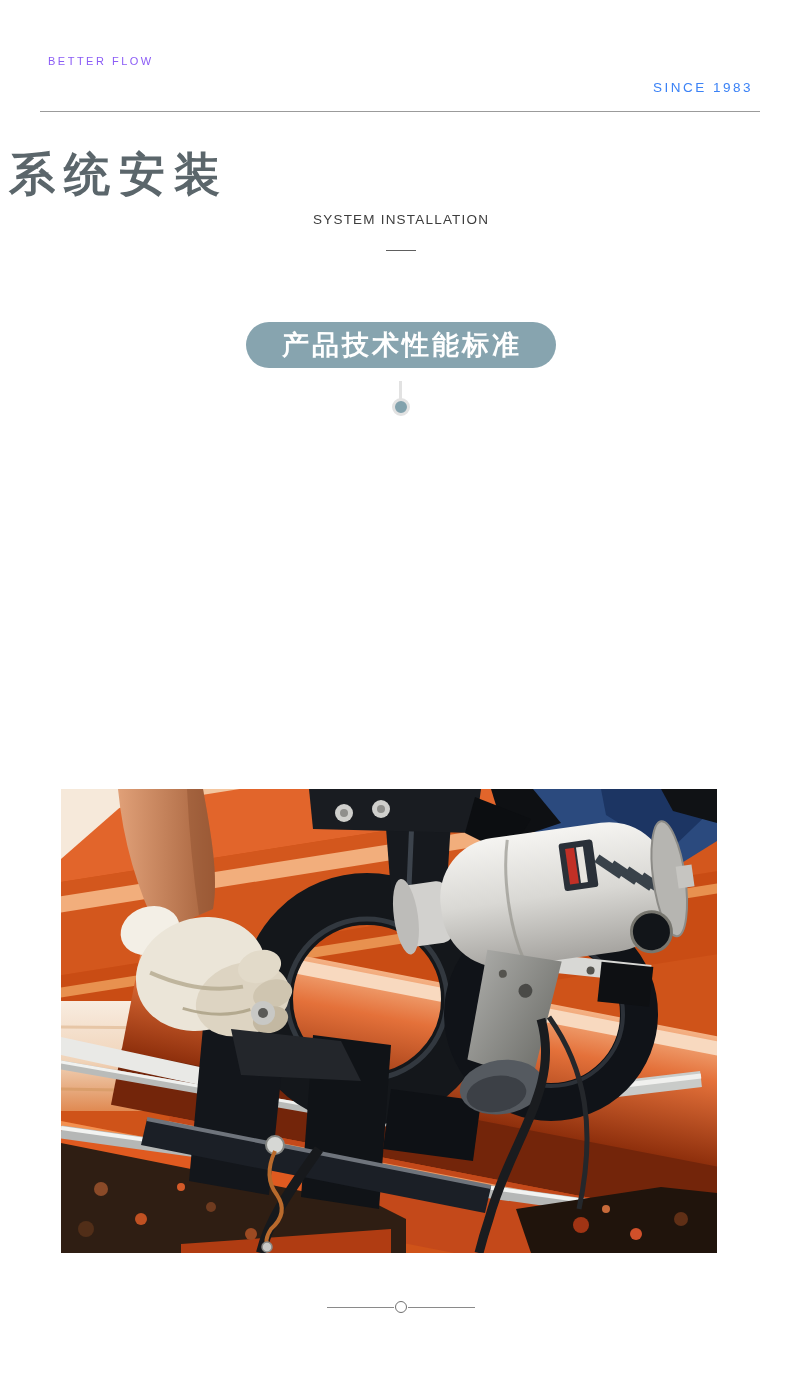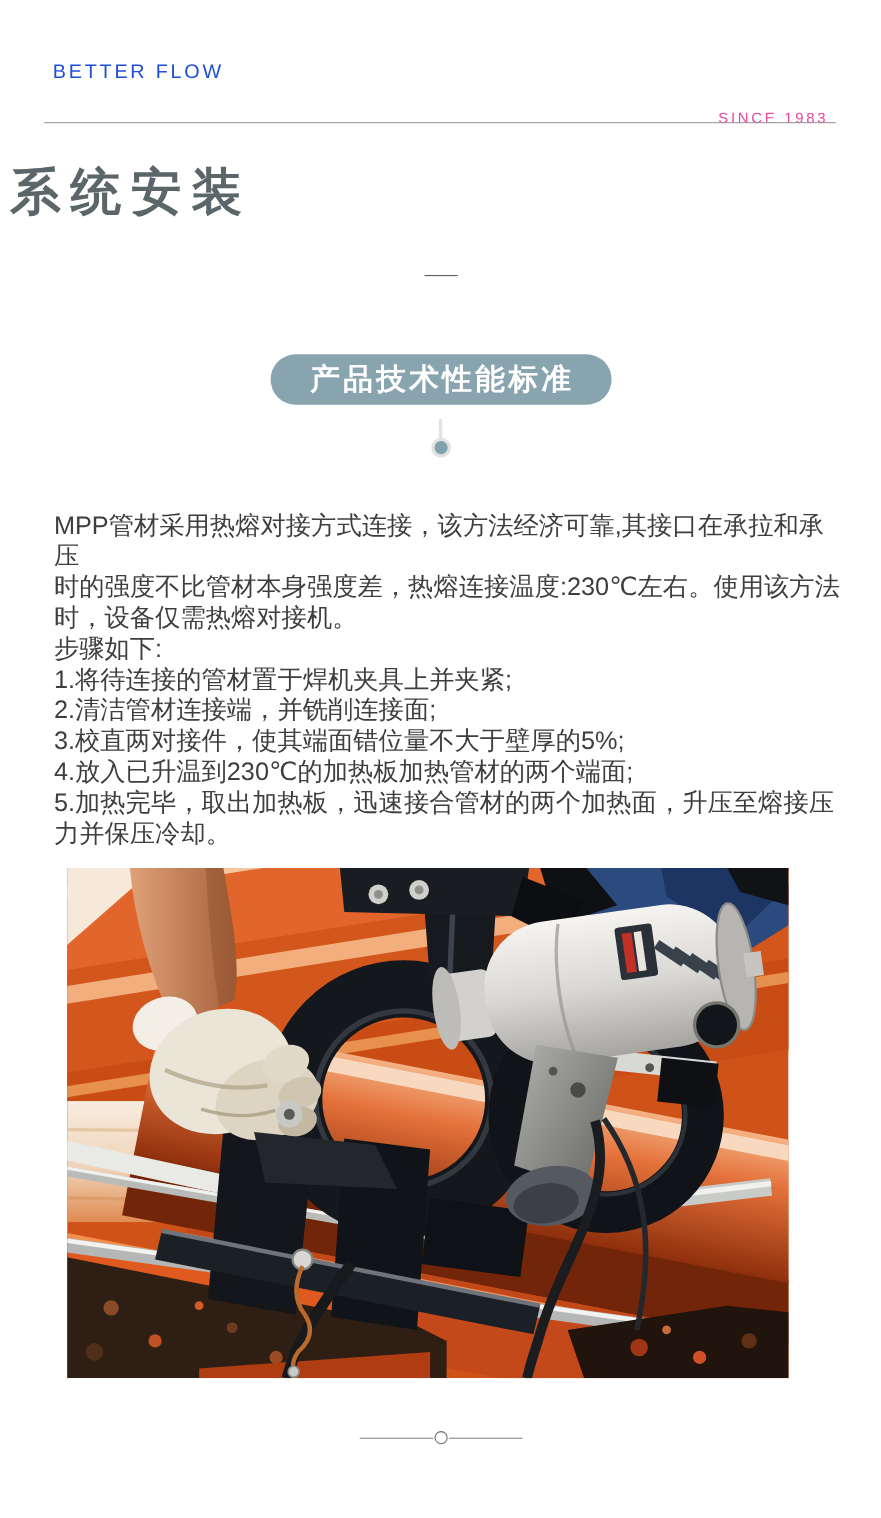--- a/index.html
+++ b/index.html
@@ -2,23 +2,23 @@
 <html><head>
 <meta charset="utf-8">
 <style>
   html,body{margin:0;padding:0;background:#ffffff;}
   .page{
     position:relative;width:801px;height:1380px;margin:0 auto;background:#ffffff;
     font-family:"Liberation Sans","DejaVu Sans",sans-serif;overflow:hidden;
   }
   
   .logo{position:absolute;left:48px;top:55px;}
-  .logo-en{font-size:18px;letter-spacing:2.5px;color:#1d4ed8;font-weight:500;}
+  .logo-en{font-size:11px;letter-spacing:2.5px;color:#8b5cf6;font-weight:500;}
   .logo-cn{margin-top:3px;font-size:29px;font-weight:700;color:#525e64;letter-spacing:2px;}
-  .since{position:absolute;right:48px;top:100px;font-size:13.5px;letter-spacing:2.5px;color:#ec4899;}
+  .since{position:absolute;right:48px;top:80px;font-size:13.5px;letter-spacing:2.5px;color:#3b82f6;}
   .header-rule{position:absolute;left:40px;top:111px;width:720px;border-top:1px solid #9b9b9b;}
   
   .title-cn{
     position:absolute;left:0;right:0;top:144px;
     font-size:46px;font-weight:700;color:#5b666b;letter-spacing:9px;text-indent:9px;margin:0;
   }
   .title-en{
     position:absolute;left:0;right:0;top:212px;text-align:center;
     font-size:13.5px;color:#3d3d3d;letter-spacing:1.2px;text-indent:1.2px;
   }
@@ -52,36 +52,27 @@
 
 <div class="page">
 
   <div class="logo">
     <div class="logo-en">BETTER FLOW</div>
   </div>
   <div class="since">SINCE 1983</div>
   <div class="header-rule"></div>
 
   <h1 class="title-cn">系统安装</h1>
+  <div class="title-en">SYSTEM INSTALLATION</div>
   <div class="title-dash"></div>
 
   <div class="badge-pill">产品技术性能标准</div>
   <div class="connector-line"></div>
   <div class="connector-dot"></div>
 
-  <div class="body-text">MPP管材采用热熔对接方式连接，该方法经济可靠,其接口在承拉和承压
-时的强度不比管材本身强度差，热熔连接温度:230℃左右。使用该方法
-时，设备仅需热熔对接机。
-步骤如下:
-1.将待连接的管材置于焊机夹具上并夹紧;
-2.清洁管材连接端，并铣削连接面;
-3.校直两对接件，使其端面错位量不大于壁厚的5%;
-4.放入已升温到230℃的加热板加热管材的两个端面;
-5.加热完毕，取出加热板，迅速接合管材的两个加热面，升压至熔接压
-力并保压冷却。</div>
 
   <figure class="photo">
     <svg viewBox="0 0 656 464" width="656" height="464" preserveAspectRatio="none">
       <defs>
         <linearGradient id="gSkin" x1="0" y1="0" x2="1" y2="0">
           <stop offset="0" stop-color="#e0a078"></stop>
             <stop offset="1" stop-color="#a5613b"></stop>
         </linearGradient>
         <linearGradient id="gPipeBig" x1="0" y1="0" x2="0" y2="1">
           <stop offset="0" stop-color="#f4b285"></stop>

